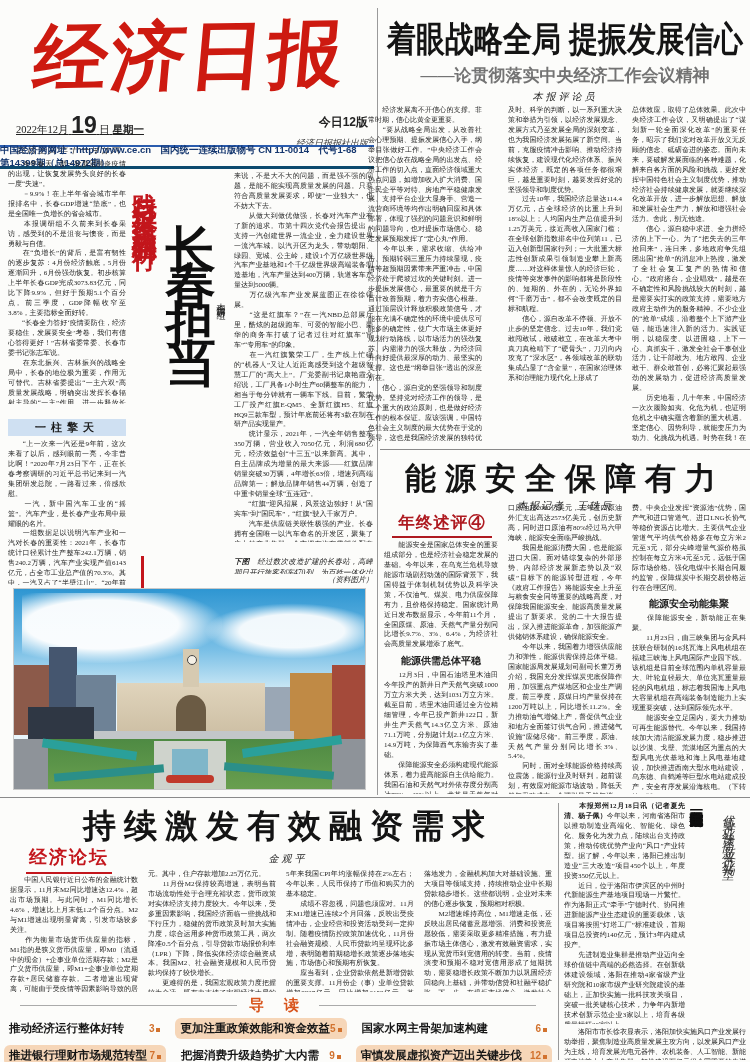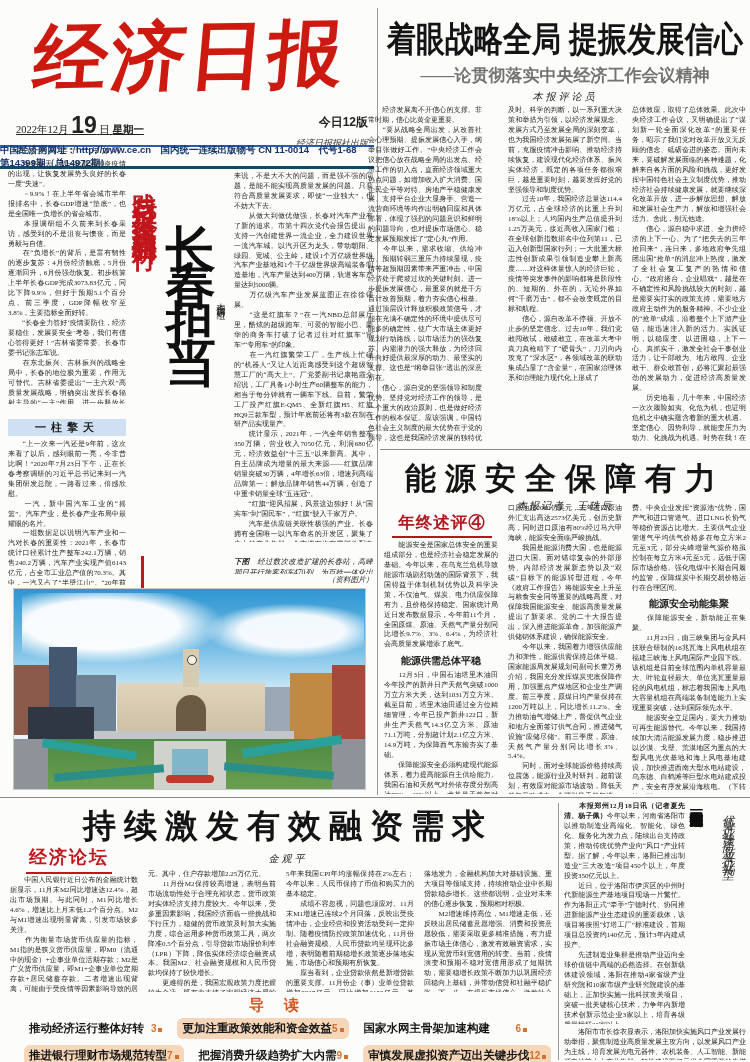--- a/index.html
+++ b/index.html
@@ -25,24 +25,24 @@
   .subbox{background:#cfe0f2;display:flex;align-items:center;justify-content:center;font:bold 11px "Liberation Sans",sans-serif;letter-spacing:5px;color:#1a1a1a;}
   .caption{font:italic 7.5px/1.45 "Liberation Serif",serif;text-align:justify;white-space:pre-line;color:#222;}
   .vbyline{font:9px "Liberation Serif",serif;letter-spacing:2px;color:#222;}
   
   .photo{border:1px solid #c9c9c9;overflow:hidden;background:#cfe9f6;}
   .photo div{position:absolute;}
   
   .badge{font:bold 16.5px "Liberation Sans",sans-serif;color:#ae1a20;border-bottom:2px solid #ae1a20;padding-bottom:2px;text-align:center;letter-spacing:1px;}
   .label-red{font:bold 18px "Liberation Sans",sans-serif;color:#c3161c;border-bottom:2px solid #c3161c;padding:0 3px 3px;letter-spacing:2px;}
   
-  .dd-head{display:flex;align-items:center;justify-content:center;gap:12px;flex-direction:column;}
+  .dd-head{display:flex;align-items:center;justify-content:center;gap:12px;}
   .dd-head .rule{height:1px;background:#aaa;flex:1;}
   .dd-title{font:bold 15px "Liberation Sans",sans-serif;color:#d8541c;letter-spacing:8px;white-space:nowrap;}
-  .dd-row{display:flex;gap:10px;padding:0 24px;align-items:center;}
+  .dd-row{display:flex;gap:10px;padding:0 4px;align-items:center;}
   .dd-cell{display:flex;justify-content:space-between;align-items:center;padding:2px 5px;height:17px;}
   .dd-cell .t{font:bold 11.5px "Liberation Sans",sans-serif;color:#161616;white-space:nowrap;}
   .dd-cell .p{font:bold 10px "Liberation Sans",sans-serif;color:#d2722e;white-space:nowrap;}
   .dd-cell .p::after{content:"";display:inline-block;width:4px;height:4px;background:#d2722e;margin-left:2px;}
   .dd-hl{background:#f6d6b8;border-radius:6px;}
   .w1{width:160px}.w2{width:168px}.w3{width:196px}
 </style>
 </head>
 <body>
 

